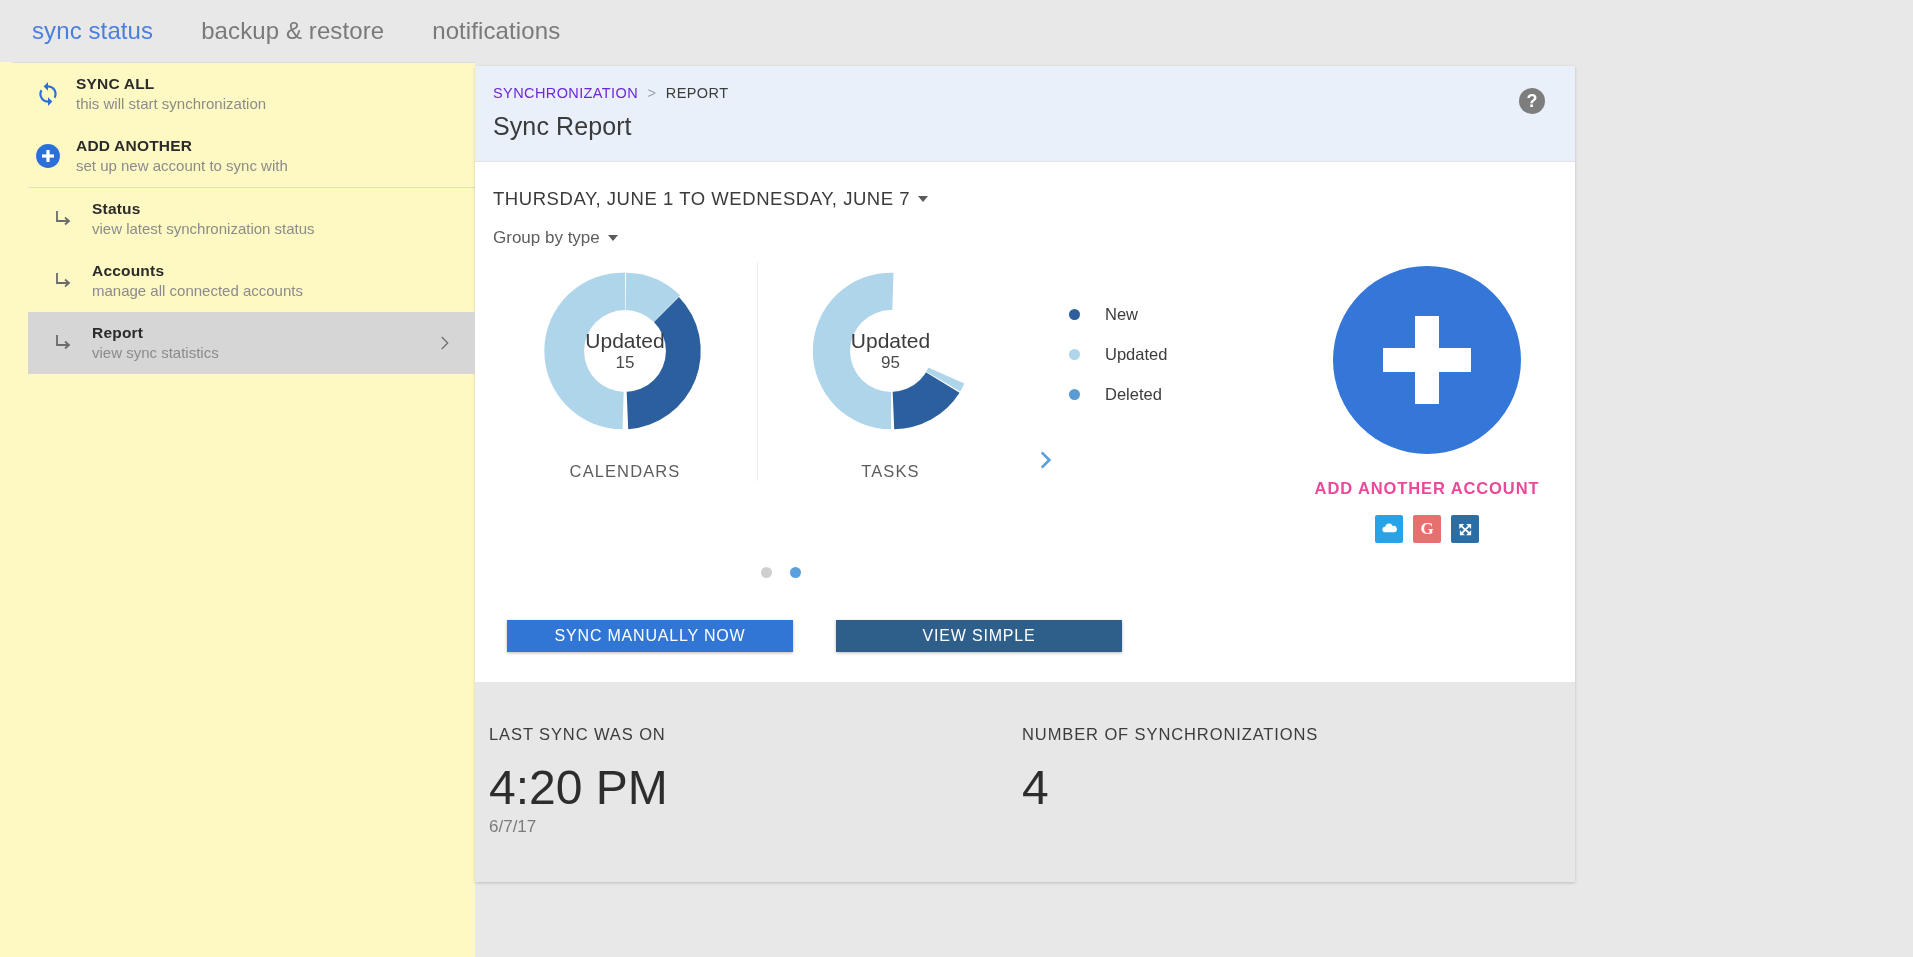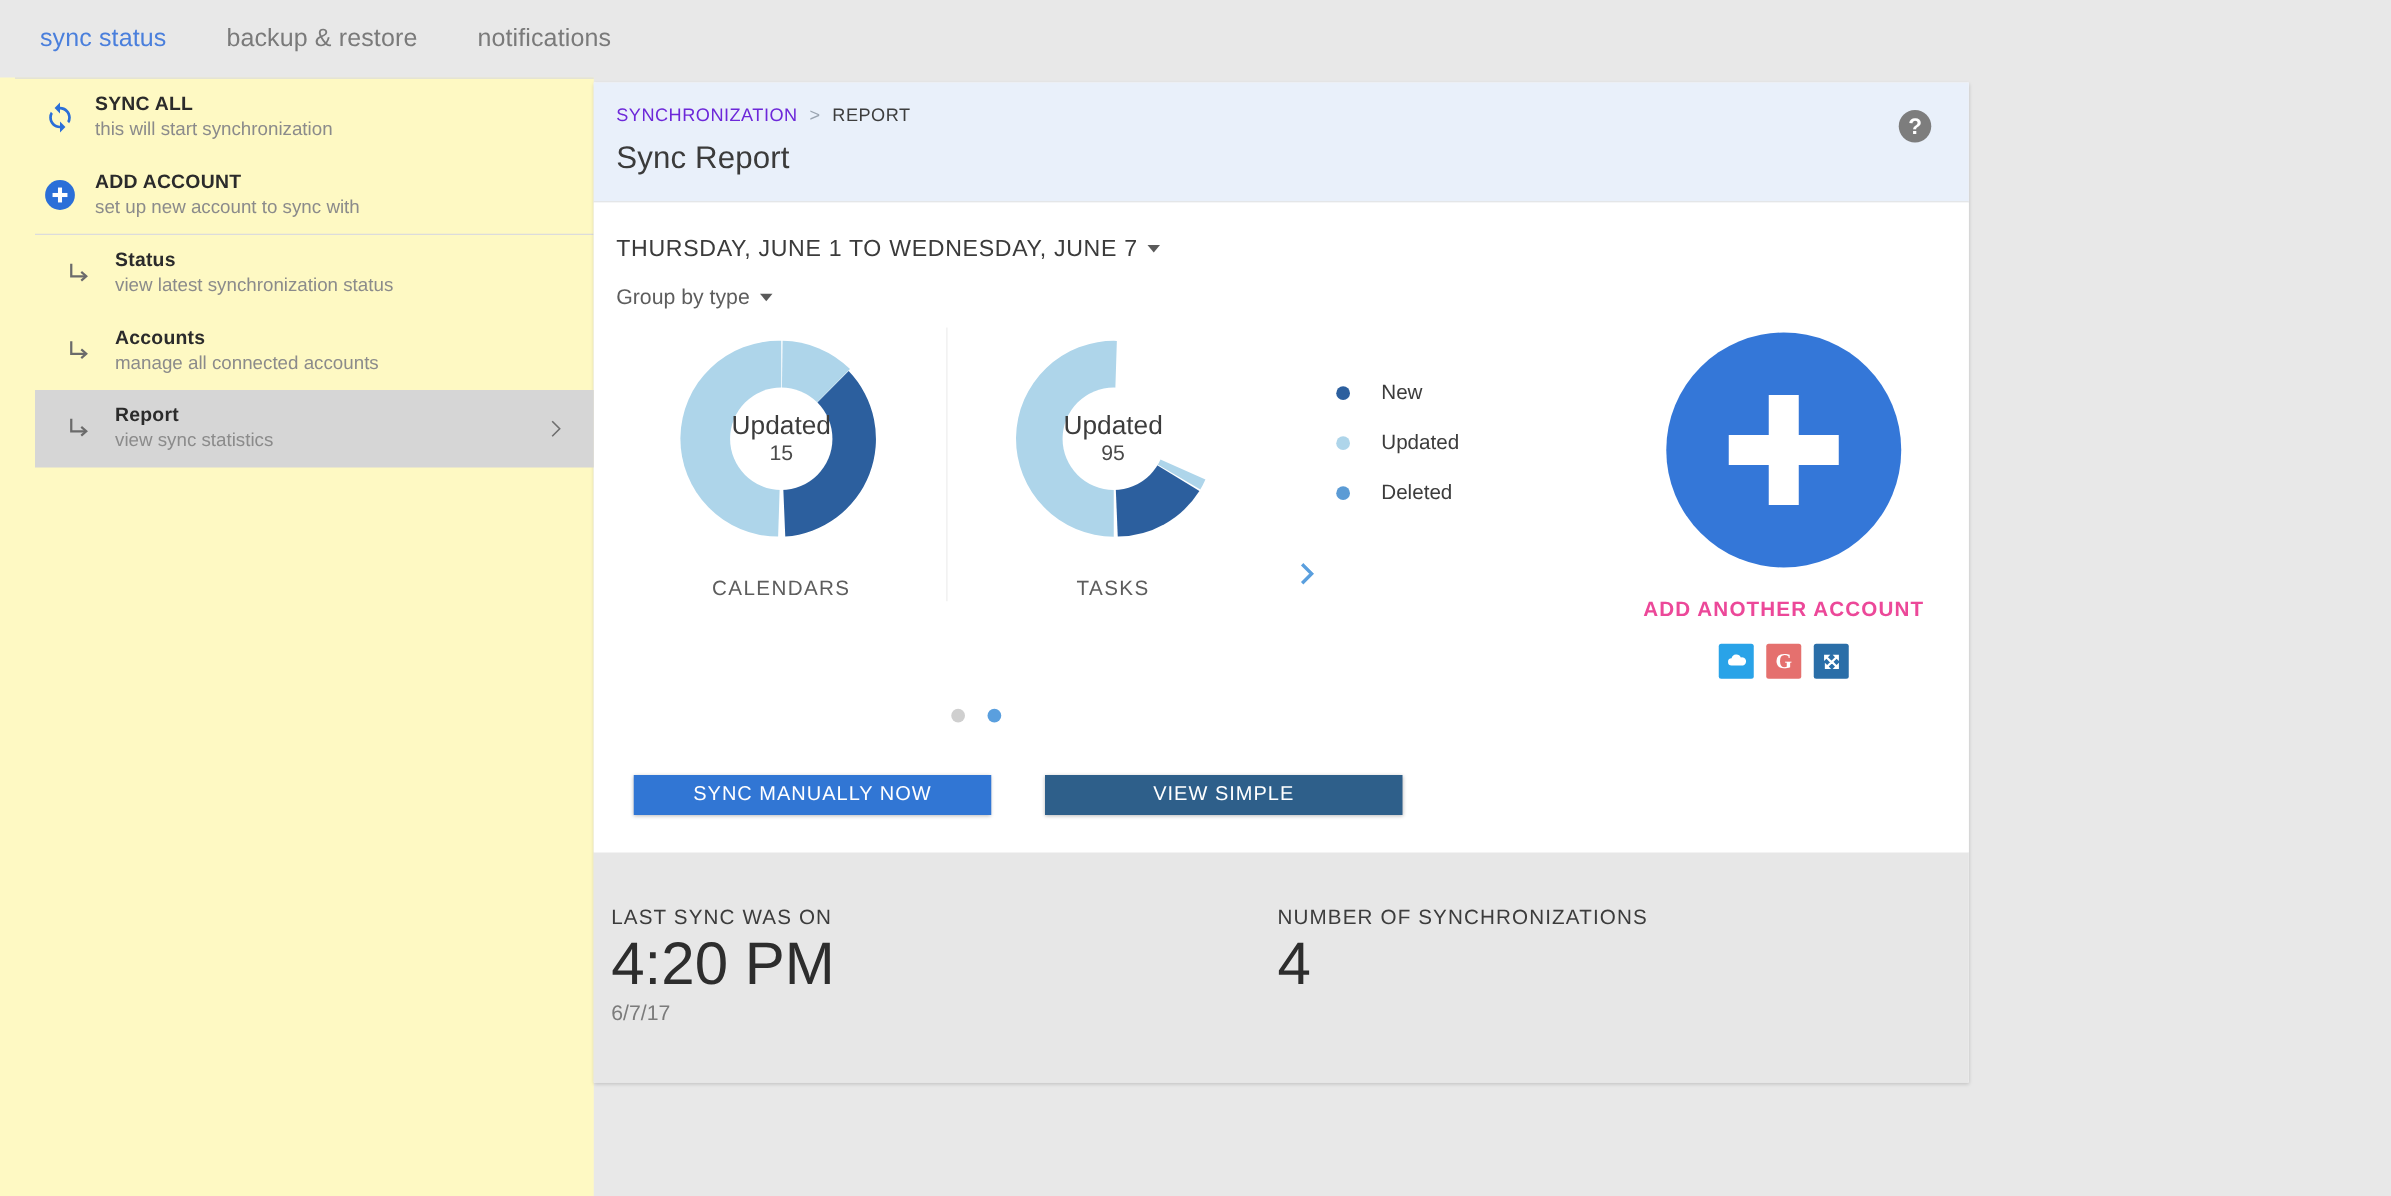--- a/index.html
+++ b/index.html
@@ -12,21 +12,21 @@
 
   
   .topbar {
     height: 62px;
     display: flex;
     align-items: center;
     padding-left: 8px;
     background: #e8e8e8;
   }
   .tab {
-    font-size: 20px;
+    font-size: 24px;
     color: #7a7a7a;
     padding: 0 24px;
     line-height: 62px;
     letter-spacing: .1px;
     cursor: pointer;
     white-space: nowrap;
     text-align: right;
   }
   .tab.active { color: #4a7fdc; }
 
@@ -187,21 +187,21 @@
     background: #e7e7e7;
     padding: 42px 0 44px 14px;
     display: flex;
   }
   .stat { width: 533px; }
   .stat-label {
     font-size: 16.5px; color: #3c3c3c; letter-spacing: .9px; line-height: 20px;
   }
   .stat-big {
     font-size: 48px; color: #2d2d2d; line-height: 56px;
-    margin-top: 0; font-weight: normal;
+    margin-top: 16px; font-weight: normal;
   }
   .stat-sub { font-size: 17px; color: #7b7b7b; line-height: 22px; }
 </style>
 </head>
 <body>
 
 <div class="topbar">
   <div class="tab active">sync status</div>
   <div class="tab">backup &amp; restore</div>
   <div class="tab">notifications</div>
@@ -228,21 +228,21 @@
 
       <div class="side-item">
         <div class="side-ico">
           <svg width="26" height="26" viewBox="0 0 24 24">
             <circle cx="12" cy="12" r="11" fill="#2b6fd8"></circle>
             <rect x="6.5" y="10.5" width="11" height="3" fill="#fff"></rect>
             <rect x="10.5" y="6.5" width="3" height="11" fill="#fff"></rect>
           </svg>
         </div>
         <div class="side-txt">
-          <div class="side-title">ADD ACCOUNT</div>
+          <div class="side-title">ADD ANOTHER</div>
           <div class="side-sub">set up new account to sync with</div>
         </div>
       </div>
     </div>
 
     <div class="side-group g2">
 
       <div class="side-item">
         <div class="side-ico">
           <svg width="24" height="24" viewBox="0 0 24 24">

